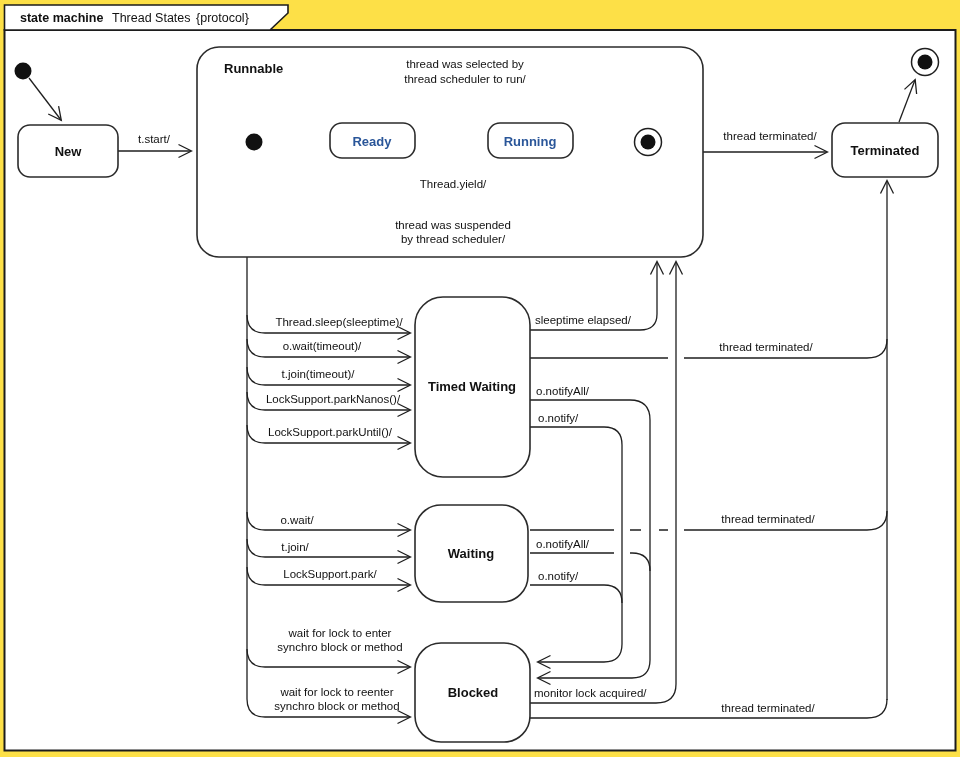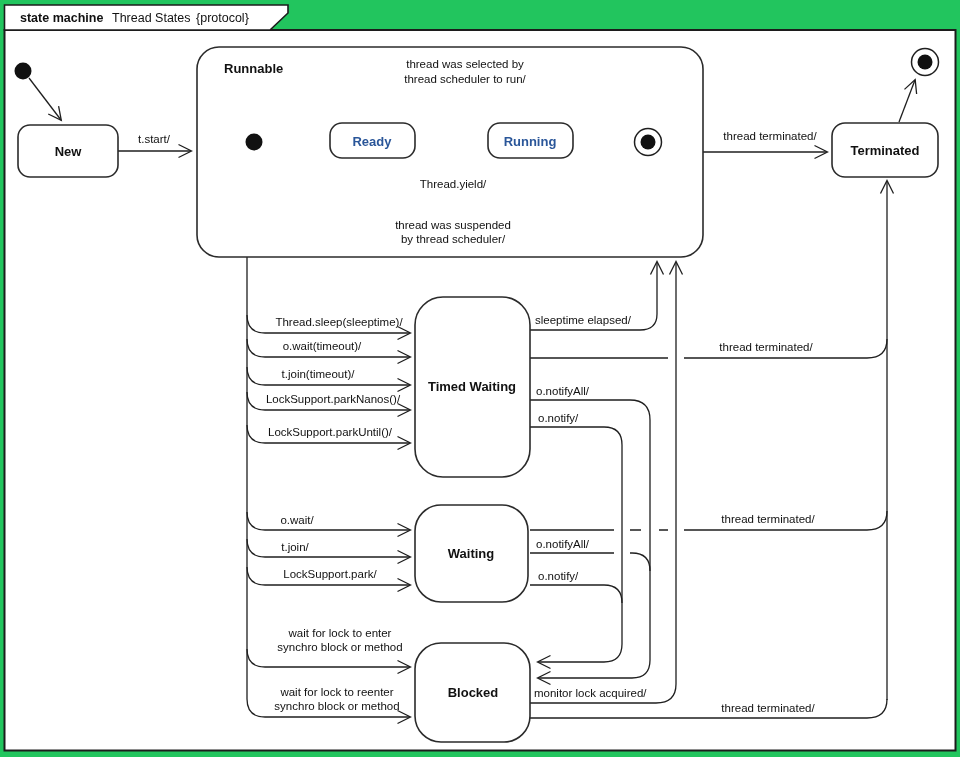--- a/index.html
+++ b/index.html
@@ -1,16 +1,16 @@
 <!DOCTYPE html>
 <html><head>
 <meta charset="utf-8">
 <style>
   html,body{margin:0;padding:0;background:#ffffff;}
-  .stage{width:960px;height:757px;position:relative;background:#22c55e;
+  .stage{width:960px;height:757px;position:relative;background:#fde047;
          font-family:"Liberation Sans", sans-serif;}
   svg text{font-family:"Liberation Sans", sans-serif;fill:#111111;}
   .lbl{font-size:11.5px;}
   .state-name{font-size:13px;font-weight:bold;}
   .state-name-blue{font-size:13px;font-weight:bold;fill:#2a5699;}
   .title-bold{font-size:12.5px;font-weight:bold;}
   .title-norm{font-size:12.5px;}
 </style>
 </head>
 <body>

